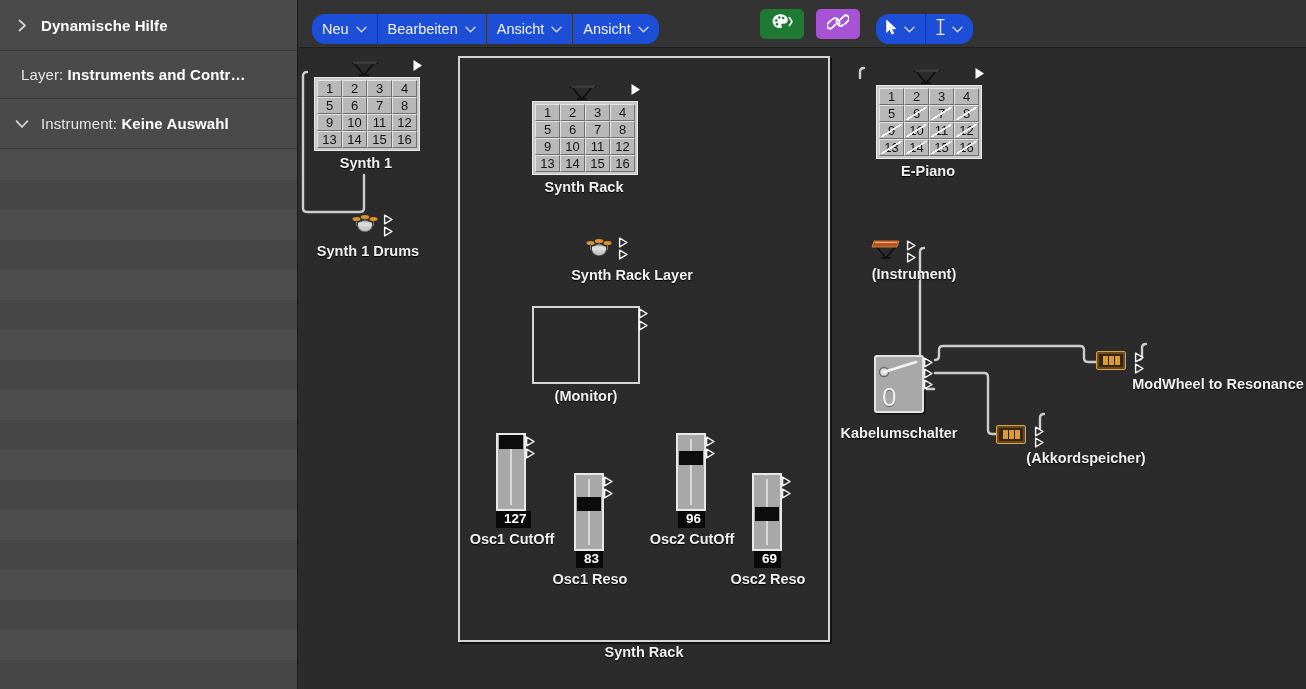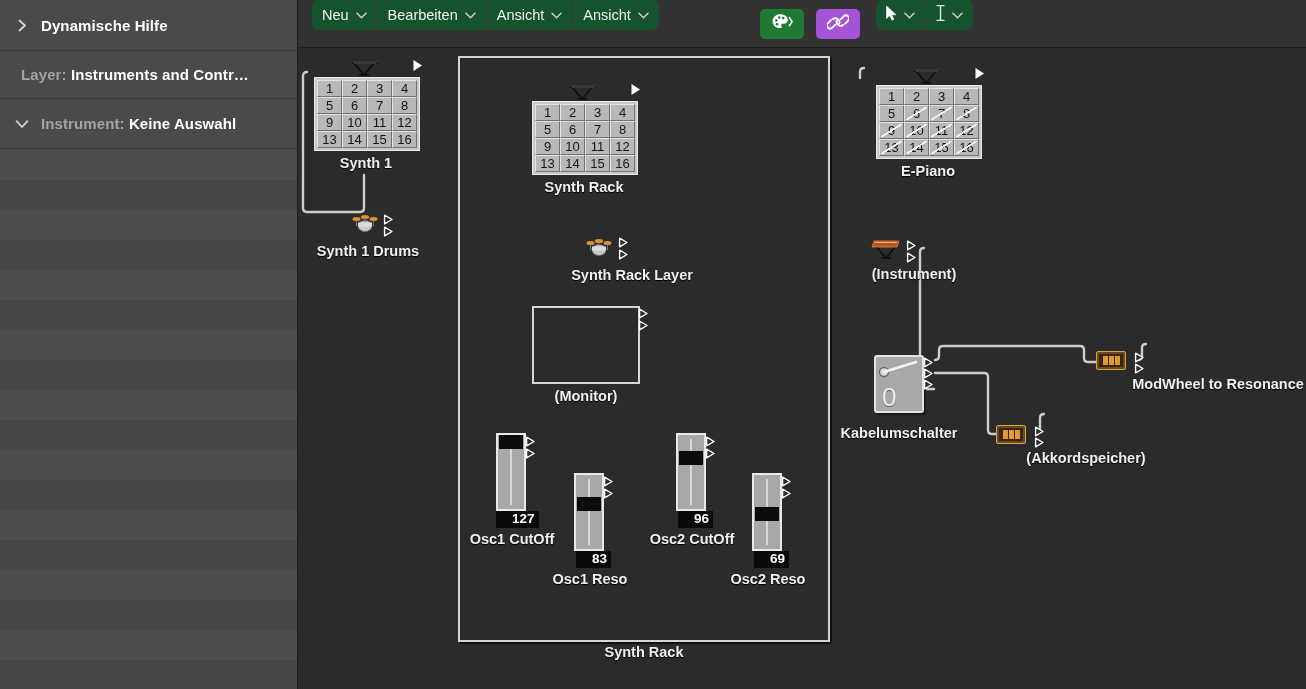--- a/index.html
+++ b/index.html
@@ -30,21 +30,21 @@
   .side-row.r1 { height: 51px; }
   .side-row.r2 { height: 48px; }
   .side-row.r3 { height: 50px; }
   .disc {
     width: 20px; min-width: 20px; height: 20px;
     display: flex; align-items: center; justify-content: center;
     color: #cfcfcf; font-size: 13px; margin-right: 9px;
   }
   .disc svg { display: block; }
   .side-label { font-weight: bold; letter-spacing: 0.1px; }
-  .side-label .dim { color: #a3a3a3; font-weight: bold; }
+  .side-label .dim { color: #e5e5e5; font-weight: normal; }
   .row-indent { padding-left: 21px; }
 
   
   #stripes { position: absolute; left: 0; top: 150px; width: 298px; height: 539px; }
   .stripe { height: 30px; }
   .stripe.a { background: #4d4d4d; }
   .stripe.b { background: #474747; }
 
   
   #side-divider {
@@ -53,24 +53,24 @@
   }
 
   
   #toolbar {
     position: absolute; left: 298px; top: 0;
     width: 1008px; height: 48px;
     background: #333333;
     border-bottom: 1px solid #1f1f1f;
   }
   .tgroup {
-    position: absolute; top: 0; height: 30px;
+    position: absolute; top: 14px; height: 30px;
     display: flex; align-items: stretch;
-    background: #14532d;
-    border-radius: 6px;
+    background: #1d4ed8;
+    border-radius: 13px;
     overflow: hidden;
   }
   .tbtn {
     display: flex; align-items: center; gap: 7px;
     padding: 0 10px;
     color: #f2f2f2; font-size: 14.5px;
     border-right: 1px solid #383838;
     cursor: default;
     white-space: nowrap;
   }
@@ -163,21 +163,21 @@
     background: #d8d8d8;
   }
   .fader-handle {
     position: absolute; left: 1px; right: 1px;
     height: 14px; background: #0c0c0c;
   }
   .fader-val {
     position: absolute;
     background: #0a0a0a; color: #ffffff;
     font-size: 13.5px; font-weight: bold;
-    padding: 0px 4px 1px 16px;
+    padding: 0px 4px 1px 8px;
     line-height: 16px;
     white-space: nowrap;
   }
 
   
   .switch-box {
     position: absolute;
     background: #a8a8a8;
     border: 2px solid #e3e3e3;
     border-radius: 3px;

